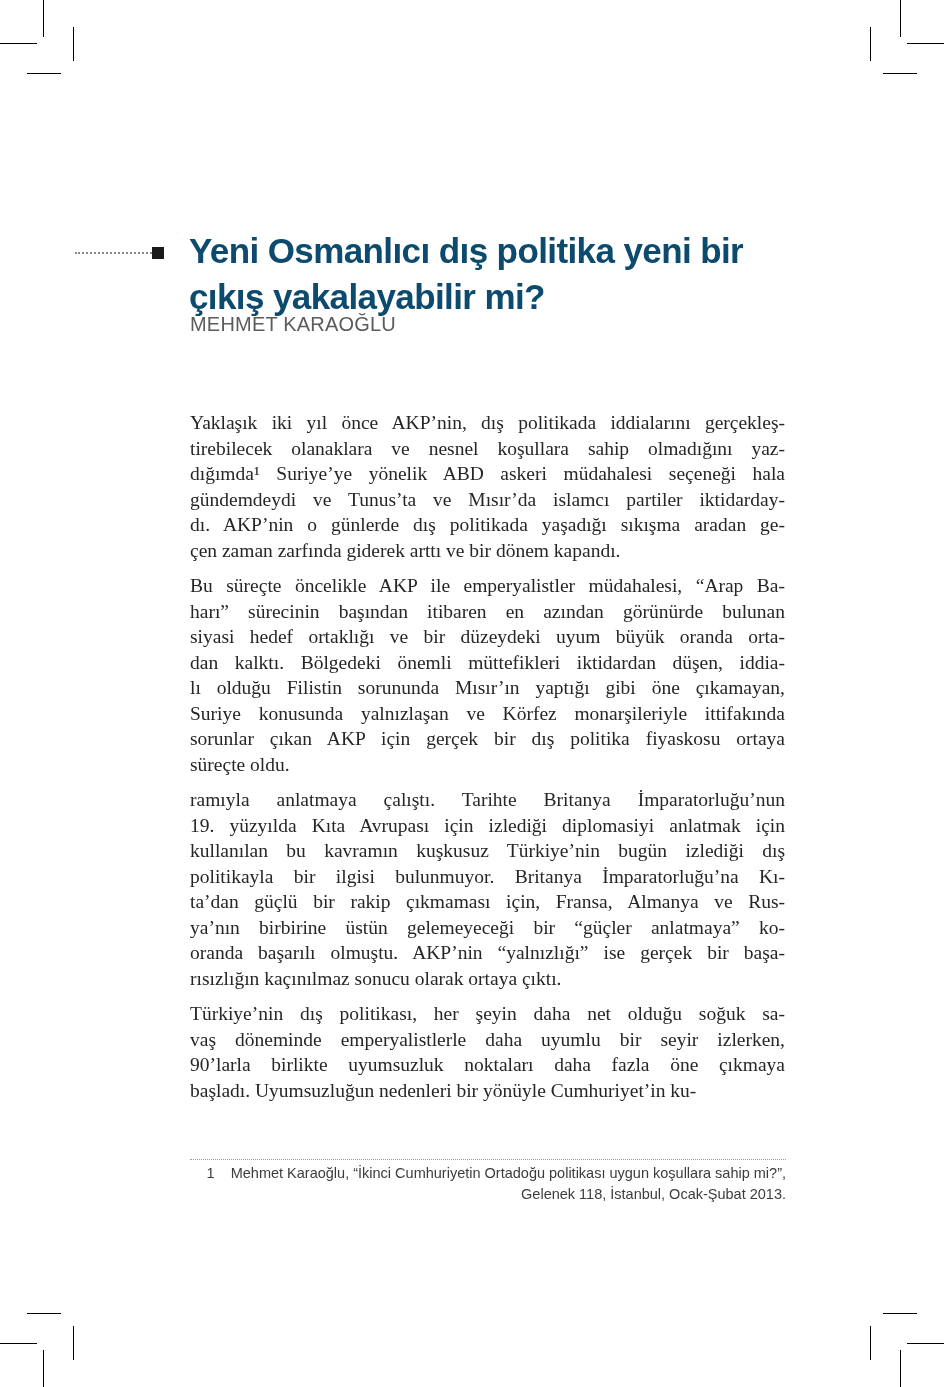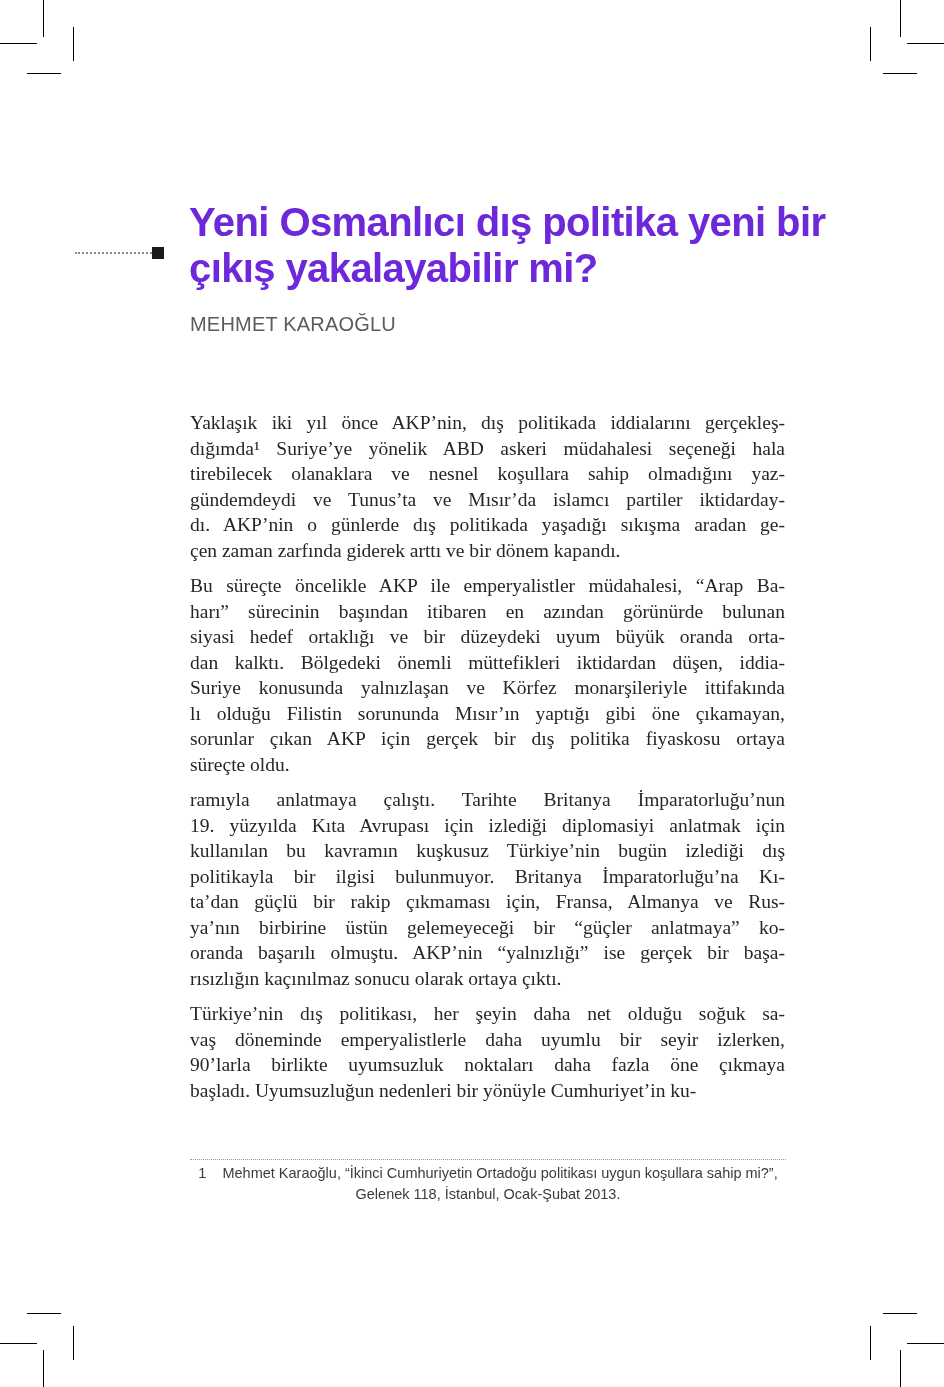--- a/index.html
+++ b/index.html
@@ -46,28 +46,28 @@
   .bullet-square {
     position: absolute;
     left: 152px; top: 247px;
     width: 12px; height: 12px;
     background: #1a1a1a;
   }
 
   
   .title {
     position: absolute;
-    left: 189px; top: 199px;
+    left: 189px; top: 228px;
     width: 620px;
     font-family: "Liberation Sans", sans-serif;
     font-weight: bold;
-    font-size: 40px;
+    font-size: 35px;
     line-height: 46px;
     letter-spacing: -0.6px;
-    color: #6d28d9;
+    color: #0c4a6e;
   }
   .title .line { white-space: nowrap; }
   .author {
     position: absolute;
     left: 190px; top: 312px;
     width: 600px;
     font-size: 20px;
     line-height: 24px;
     letter-spacing: 0.2px;
     color: #5c5c5c;
@@ -97,21 +97,21 @@
     width: 596px;
     border-top: 1.5px dotted #9b9b9b;
     padding-top: 3px;
     font-family: "Liberation Sans", sans-serif;
     font-size: 14.5px;
     color: #3c3c3c;
   }
   .footnote .line {
     line-height: 21px;
     white-space: nowrap;
-    text-align: center;
+    text-align: right;
   }
 </style>
 </head>
 <body>
 
 <div class="page">
 
   <div class="cm v  tl-vo"></div>
   <div class="cm h  tl-ho"></div>
   <div class="cm vi tl-vi"></div>
@@ -134,33 +134,33 @@
 
   <h1 class="title">
       <div class="line">Yeni Osmanlıcı dış politika yeni bir</div>
       <div class="line last">çıkış yakalayabilir mi?</div>
     </h1>
   <div class="author">MEHMET KARAOĞLU</div>
 
   <div class="article">
     <div class="para">
         <div class="line">Yaklaşık iki yıl önce AKP’nin, dış politikada iddialarını gerçekleş-</div>
+        <div class="line">tirebilecek olanaklara ve nesnel koşullara sahip olmadığını yaz-</div>
         <div class="line">dığımda¹ Suriye’ye yönelik ABD askeri müdahalesi seçeneği hala</div>
-        <div class="line">tirebilecek olanaklara ve nesnel koşullara sahip olmadığını yaz-</div>
         <div class="line">gündemdeydi ve Tunus’ta ve Mısır’da islamcı partiler iktidarday-</div>
         <div class="line">dı. AKP’nin o günlerde dış politikada yaşadığı sıkışma aradan ge-</div>
         <div class="line last">çen zaman zarfında giderek arttı ve bir dönem kapandı.</div>
       </div>
     <div class="para">
         <div class="line">Bu süreçte öncelikle AKP ile emperyalistler müdahalesi, “Arap Ba-</div>
         <div class="line">harı” sürecinin başından itibaren en azından görünürde bulunan</div>
         <div class="line">siyasi hedef ortaklığı ve bir düzeydeki uyum büyük oranda orta-</div>
         <div class="line">dan kalktı. Bölgedeki önemli müttefikleri iktidardan düşen, iddia-</div>
+        <div class="line">lı olduğu Filistin sorununda Mısır’ın yaptığı gibi öne çıkamayan,</div>
         <div class="line">Suriye konusunda yalnızlaşan ve Körfez monarşileriyle ittifakında</div>
-        <div class="line">lı olduğu Filistin sorununda Mısır’ın yaptığı gibi öne çıkamayan,</div>
         <div class="line">sorunlar çıkan AKP için gerçek bir dış politika fiyaskosu ortaya</div>
         <div class="line last">süreçte oldu.</div>
       </div>
     <div class="para">
         <div class="line">ramıyla anlatmaya çalıştı. Tarihte Britanya İmparatorluğu’nun</div>
         <div class="line">19. yüzyılda Kıta Avrupası için izlediği diplomasiyi anlatmak için</div>
         <div class="line">kullanılan bu kavramın kuşkusuz Türkiye’nin bugün izlediği dış</div>
         <div class="line">politikayla bir ilgisi bulunmuyor. Britanya İmparatorluğu’na Kı-</div>
         <div class="line">ta’dan güçlü bir rakip çıkmaması için, Fransa, Almanya ve Rus-</div>
         <div class="line">ya’nın birbirine üstün gelemeyeceği bir “güçler anlatmaya” ko-</div>

